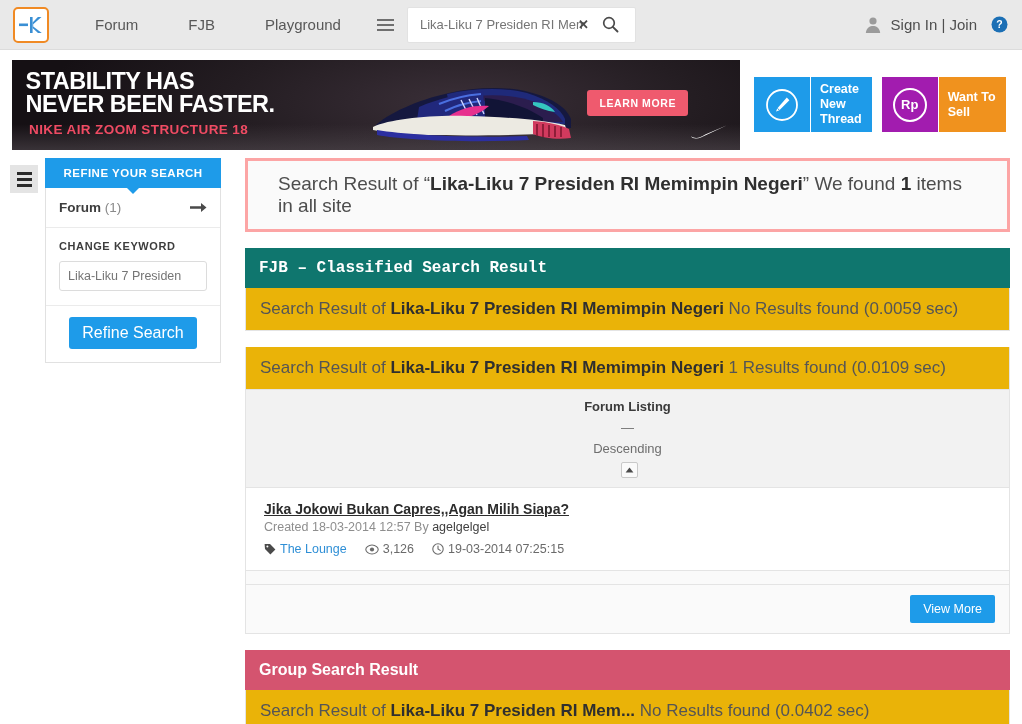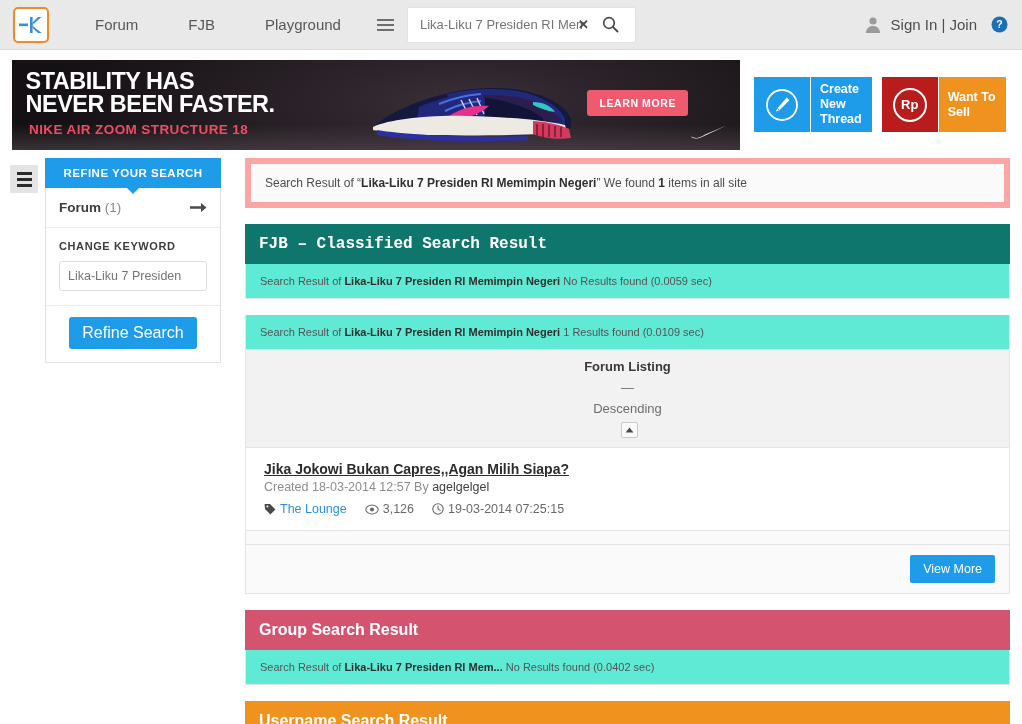--- a/index.html
+++ b/index.html
@@ -111,21 +111,21 @@
   .cta-ico {
     width: 56px; display: flex; align-items: center; justify-content: center;
   }
   .cta-lbl {
     display: flex; align-items: center; padding: 0 10px 0 9px;
     font-size: 12.5px; font-weight: bold; line-height: 15px;
     white-space: pre-line;
   }
   .cta.blue .cta-ico { background: #1e9be9; }
   .cta.blue .cta-lbl { background: #1e9be9; border-left: 1px solid #fff; }
-  .cta.orange .cta-ico { background: #b91c1c; }
+  .cta.orange .cta-ico { background: #a21caf; }
   .cta.orange .cta-lbl { background: #f0921e; border-left: 1px solid #fff; }
   .rp-circle {
     width: 34px; height: 34px; border: 2px solid #fff; border-radius: 50%;
     display: flex; align-items: center; justify-content: center;
     font-size: 13px; font-weight: bold; color: #fff;
   }
 
   
   .page { display: flex; padding: 8px 12px 0 4px; align-items: flex-start; }
 
@@ -168,38 +168,38 @@
   .refine-foot { padding: 11px 0 13px; text-align: center; }
   .refine-btn {
     background: #1e9be9; color: #fff; border: 0; border-radius: 3px;
     font-size: 16px; padding: 7px 13px; cursor: pointer;
     font-family: "Liberation Sans", sans-serif;
   }
 
   .main { flex: 1 1 auto; margin-left: 24px; }
 
   .summary-bar {
-    background: #fafafa; border: 6px solid #fca5a5;
-    padding: 12px 14px; font-size: 12px; color: #4d4d4d;
+    background: #fafafa; border: 3px solid #fca5a5;
+    padding: 12px 30px; font-size: 19px; color: #4d4d4d;
   }
   .summary-bar b { color: #2f2f2f; }
 
   .panel { margin-top: 16px; }
   .panel-head {
     color: #fff; font-size: 16px; font-weight: bold;
     padding: 11px 14px;
   }
   .panel-head.green  { background: #0f766e; font-family: Liberation Mono, monospace; }
   .panel-head.blue   { background: #1e9be9; }
   .panel-head.pink   { background: #d4546f; }
   .panel-head.orange { background: #f0921e; }
 
   .panel-note {
-    background: #5eead4; border: 1px solid #e4e4e4; border-top: 0;
-    padding: 11px 14px; font-size: 11px; color: #555;
+    background: #eab308; border: 1px solid #e4e4e4; border-top: 0;
+    padding: 11px 14px; font-size: 17px; color: #555;
   }
   .panel-note b { color: #2f2f2f; }
 
   .listing-bar {
     background: #f2f2f2; border: 1px solid #e4e4e4; border-top: 0;
     padding: 9px 14px; font-size: 13px; color: #6e6e6e;
     display: flex; align-items: center; gap: 6px; flex-direction: column;
   }
   .listing-bar b { color: #3a3a3a; }
   .sort-btn {

